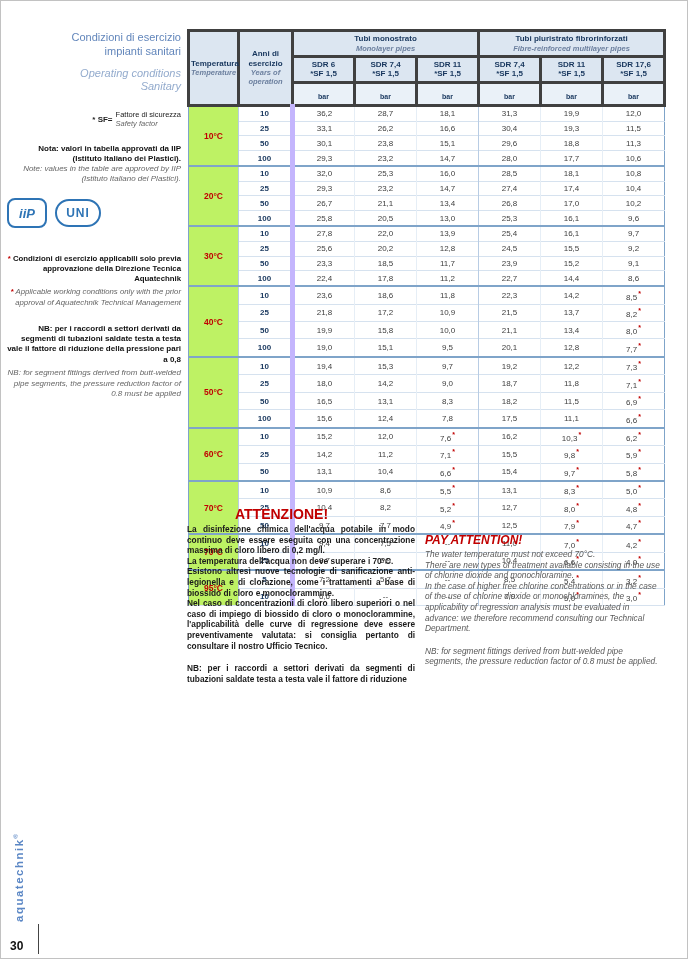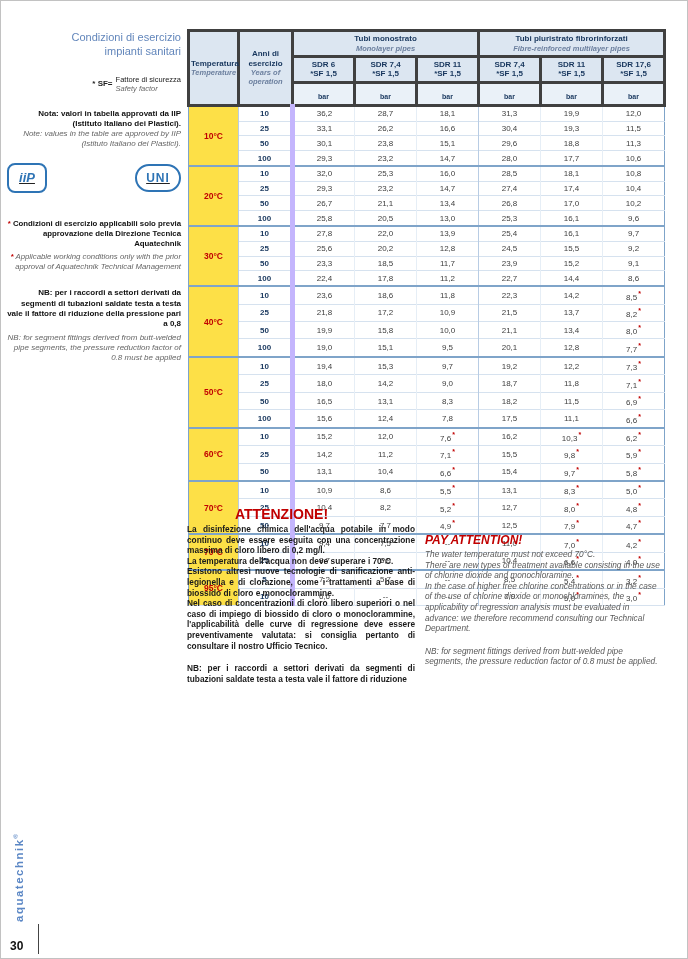--- a/index.html
+++ b/index.html
@@ -14,21 +14,21 @@
   .sidebar { position:absolute; left:6px; top:30px; width:174px; text-align:right; }
   .sb-title-it { color:#6286bb; font-size:11px; line-height:1.25; white-space:pre-line; }
   .sb-title-en { color:#93abcd; font-size:11px; font-style:italic; line-height:1.25; white-space:pre-line; margin-top:8px; }
   .sf-row { margin-top:16px; display:flex; justify-content:flex-end; align-items:center; gap:3px; }
   .sf-star { font-size:8px; font-weight:bold; color:#222; }
   .sf-lines { text-align:left; }
   .sf-it { font-size:7.5px; color:#222; }
   .sf-en { font-size:7.5px; font-style:italic; color:#666; }
   .sb-note-it { margin-top:16px; font-size:8px; font-weight:bold; color:#111; line-height:1.25; }
   .sb-note-en { margin-top:0; font-size:8px; font-style:italic; color:#666; line-height:1.25; }
-  .logos { margin-top:14px; display:flex; justify-content:space-between; gap:8px; align-items:center;text-decoration:underline; }
+  .logos { margin-top:14px; display:flex; justify-content:flex-start; gap:8px; align-items:center; }
   .logo-iip { width:40px; height:30px; border:2.5px solid #2e74b5; border-radius:8px;
     display:flex; align-items:center; justify-content:center;
     color:#2e74b5; font-weight:bold; font-style:italic; font-size:13px; }
   .logo-uni { width:46px; height:28px; border:2.5px solid #2e74b5; border-radius:14px;
     display:flex; align-items:center; justify-content:center;
     color:#2e74b5; font-weight:bold; font-size:12px; letter-spacing:1px; }
   .sb-red-it { margin-top:26px; font-size:7.8px; font-weight:bold; color:#111; line-height:1.3; }
   .sb-red-en { margin-top:3px; font-size:7.8px; font-style:italic; color:#666; line-height:1.3; }
   .red-star { color:#c00000; font-weight:bold; }
   .sb-nb-it { margin-top:16px; font-size:8px; font-weight:bold; color:#111; line-height:1.3; }
@@ -41,21 +41,21 @@
   .pt thead th { background:#dce6f1; border:3px solid #404040; padding:2px 1px; vertical-align:middle; }
   .pt thead th.bar-cell { background:#eaf1f8; padding:1px; }
   .hb { font-weight:bold; color:#17365d; font-size:8px; line-height:1.2; }
   .hi { font-style:italic; color:#6b7f9e; font-size:7.5px; line-height:1.2; }
   .bar-txt { font-size:7px; color:#17365d; }
   .pt tbody tr { border-bottom:1px solid #d6e2ef; }
   .pt tbody tr.group-start { border-top:2px solid #7fa4c9; }
   .pt tbody td { text-align:center; padding:2.4px 2px; font-size:8px; color:#404040;
     border-left:1px solid #e6eef6; }
   .pt tbody td.temp { color:#c00000; font-weight:bold; font-size:8.5px;
-    border-right:1px solid #b8cce4; border-left:none; background:#fde047; }
+    border-right:1px solid #b8cce4; border-left:none; background:#bef264; }
   .pt tbody td.years { font-weight:bold; color:#17365d; border-right:5px solid #c4b5fd; border-left:none; }
   .pt tbody td.grp2 { border-left:1px solid #b8cce4; }
   .ast { color:#c00000; font-weight:bold; font-size:7px; vertical-align:super; margin-left:1px; }
 
   
   .foot-left { position:absolute; left:186px; top:505px; width:228px; }
   .foot-right { position:absolute; left:424px; top:505px; width:238px; }
   .attn-it { color:#c00000; font-weight:bold; font-size:14px; margin-bottom:2px;padding-left:48px; }
   .attn-en { color:#c00000; font-weight:bold; font-style:italic; font-size:12px; margin-bottom:2px;margin-top:27px; }
   .foot-left p { font-size:8.3px; font-weight:bold; color:#1a1a1a; line-height:1.28; text-align:justify; }
@@ -71,20 +71,22 @@
   .page-num-divider { position:absolute; left:37px; bottom:4px; width:1px; height:30px; background:#444; }
 </style>
 </head>
 <body>
 
 <div class="page">
 
   <div class="sidebar">
     <div class="sb-title-it">Condizioni di esercizio
 impianti sanitari</div>
+    <div class="sb-title-en">Operating conditions
+Sanitary</div>
 
     <div class="sf-row">
       <span class="sf-star">* SF=</span>
       <span class="sf-lines">
         <span class="sf-it" style="display:block">Fattore di sicurezza</span>
         <span class="sf-en" style="display:block">Safety factor</span>
       </span>
     </div>
 
     <div class="sb-note-it">Nota: valori in tabella approvati da IIP (Istituto Italiano dei Plastici).</div>

